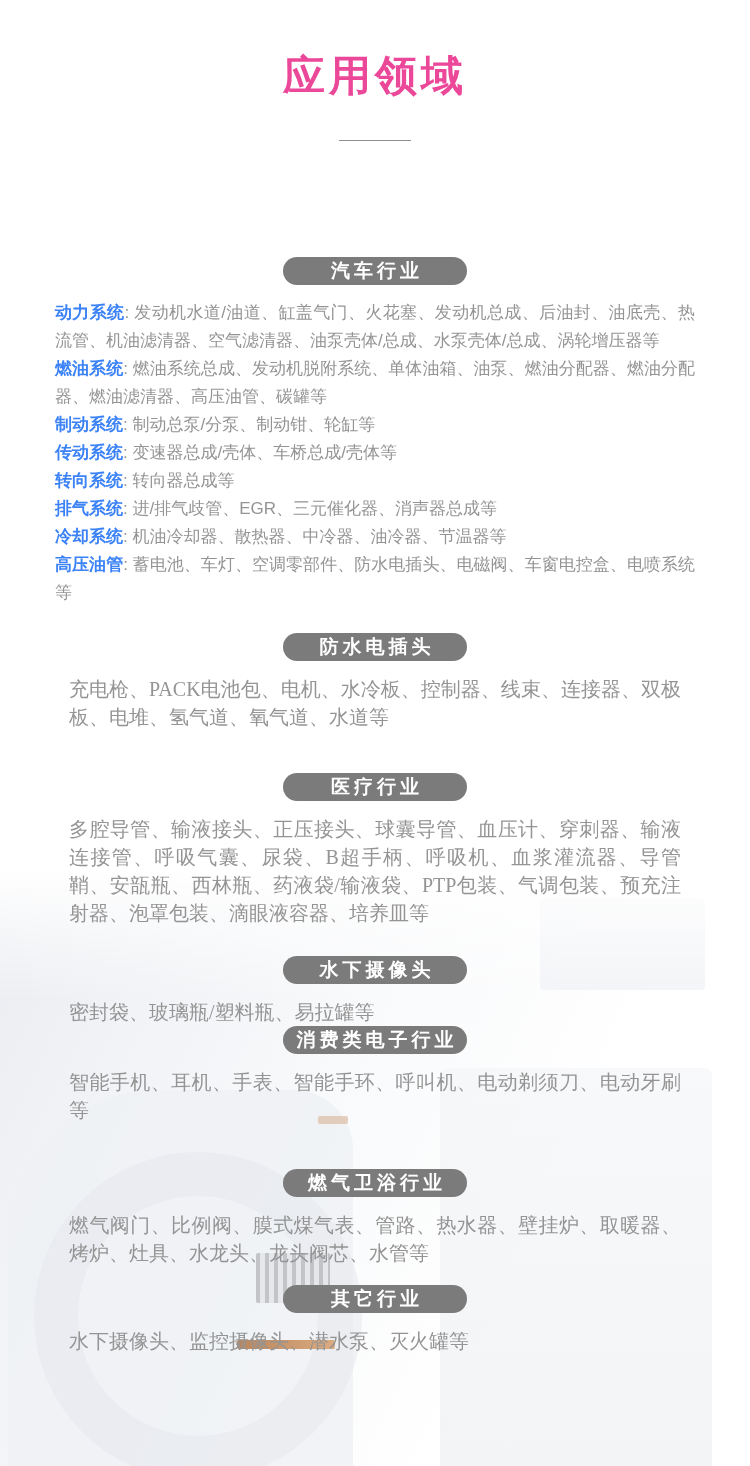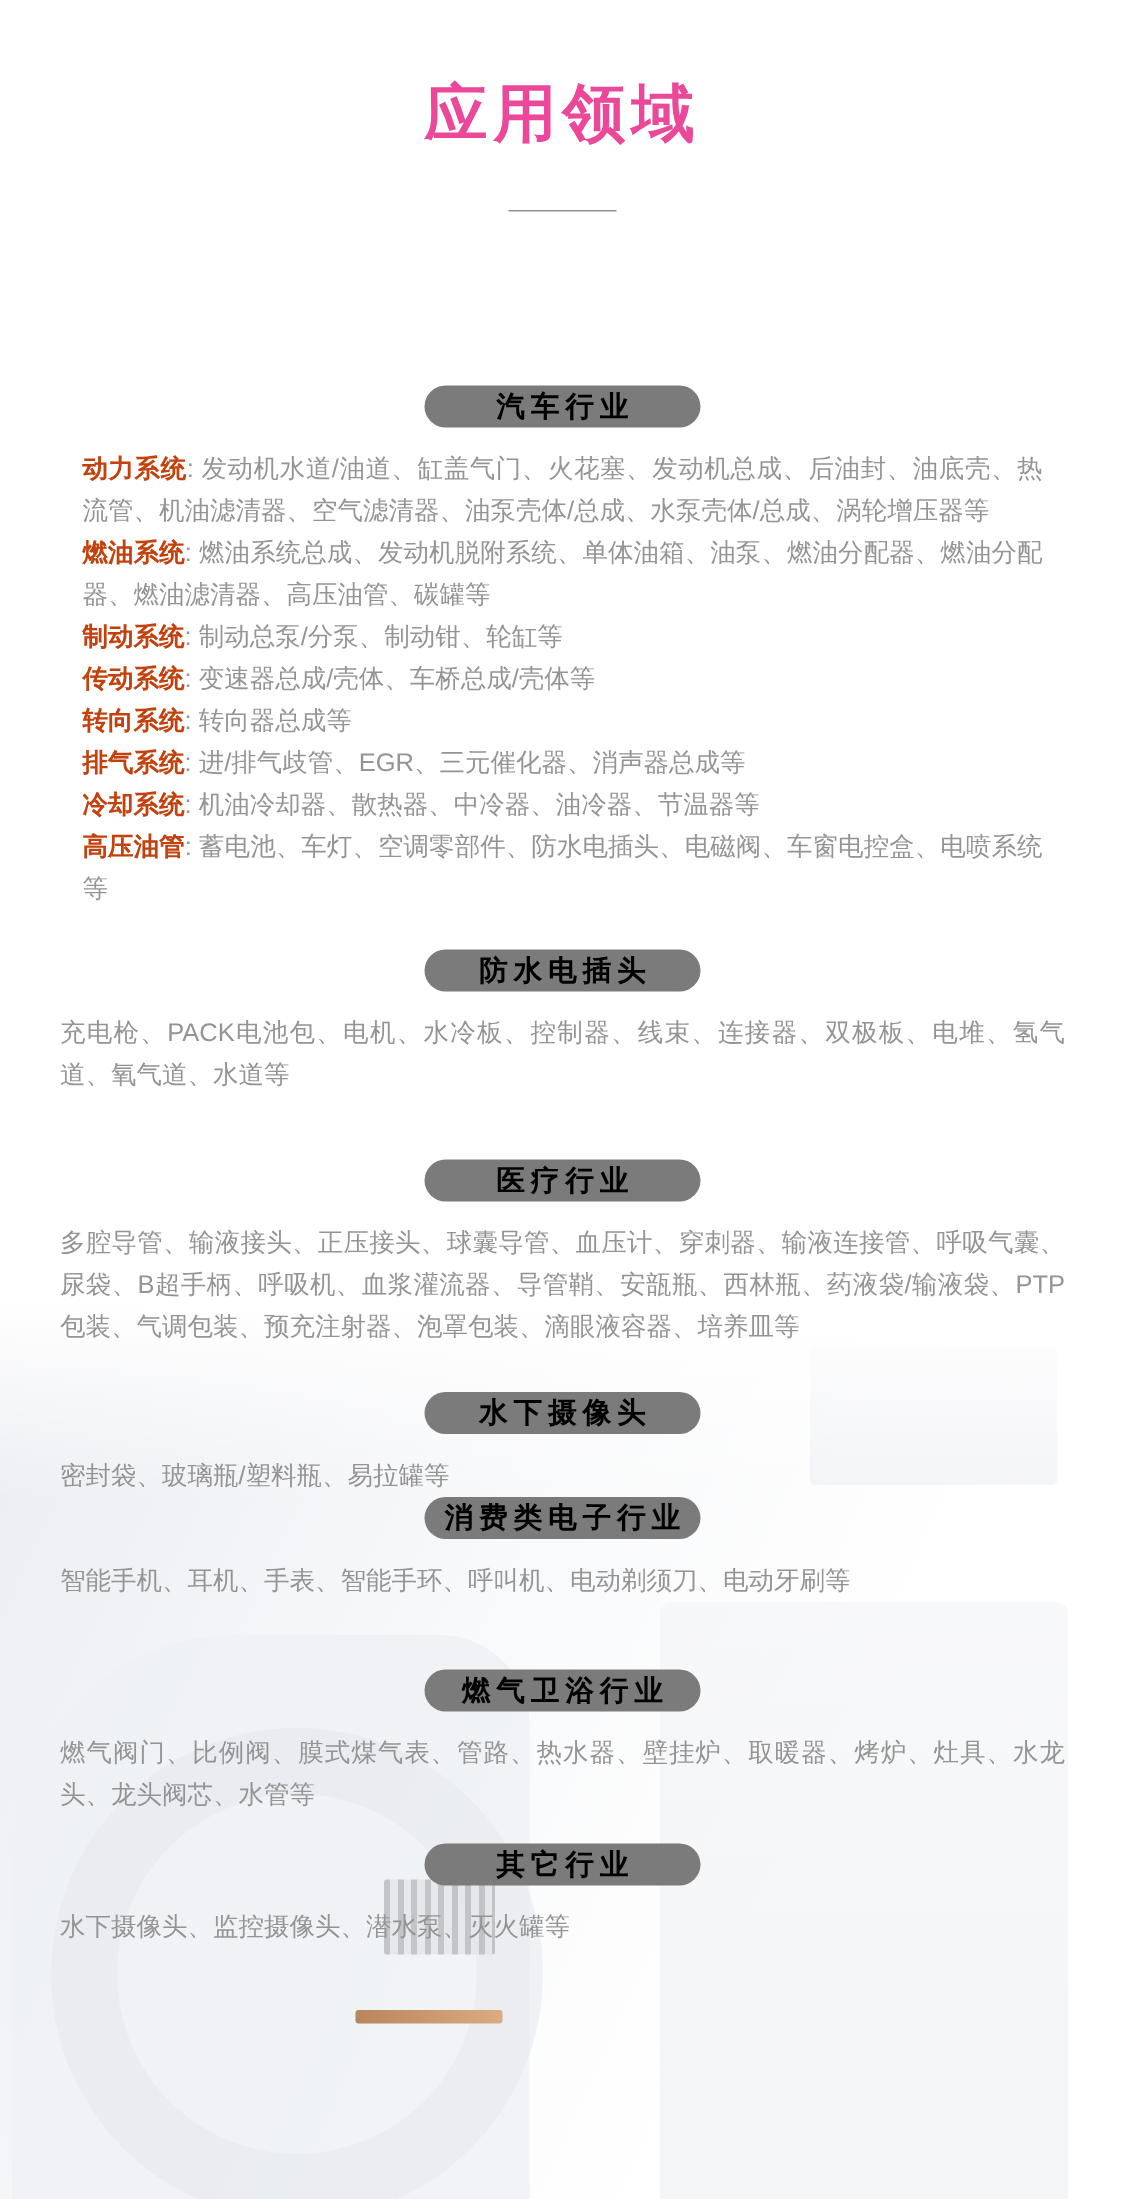--- a/index.html
+++ b/index.html
@@ -43,41 +43,42 @@
     font-weight: 700; color: #ec4899;
     letter-spacing: 4px;
   }
   .divider { width: 72px; height: 1px; background: #8f8f8f; margin: 38px auto 0; }
 
   .badge {
     width: 184px; height: 28px;
     margin: 0 auto;
     background: #7b7b7b;
     border-radius: 14px;
-    color: #000000;
+    color: #ffffff;
     font-size: 19px; font-weight: 700;
     letter-spacing: 4px; padding-left: 4px;
     box-sizing: border-box;
     display: flex; align-items: center; justify-content: center;
   }
 
   .entries { margin: 14px 55px 0; }
   .entry {
     font-size: 17px; line-height: 28px;
     color: #949494;
     text-align: justify;
   }
-  .entry-label { font-weight: 700; color: #c2410c; }
+  .entry-label { font-weight: 700; color: #3b82f6; }
   .entry-sep { color: #949494; }
 
   .para {
-    margin: 14px 40px 0;
-    font-size: 17px; line-height: 28px;
+    margin: 14px 69px 0;
+    font-size: 20px; line-height: 28px;
     color: #949494;
     text-align: justify;
+    font-family: Liberation Serif, serif;
   }
 </style>
 </head>
 <body>
 
 <div class="bg-photo">
   <div class="bg-wash"></div>
   <div class="bg-machine"></div>
   <div class="bg-ring"></div>
   <div class="bg-column"></div>

